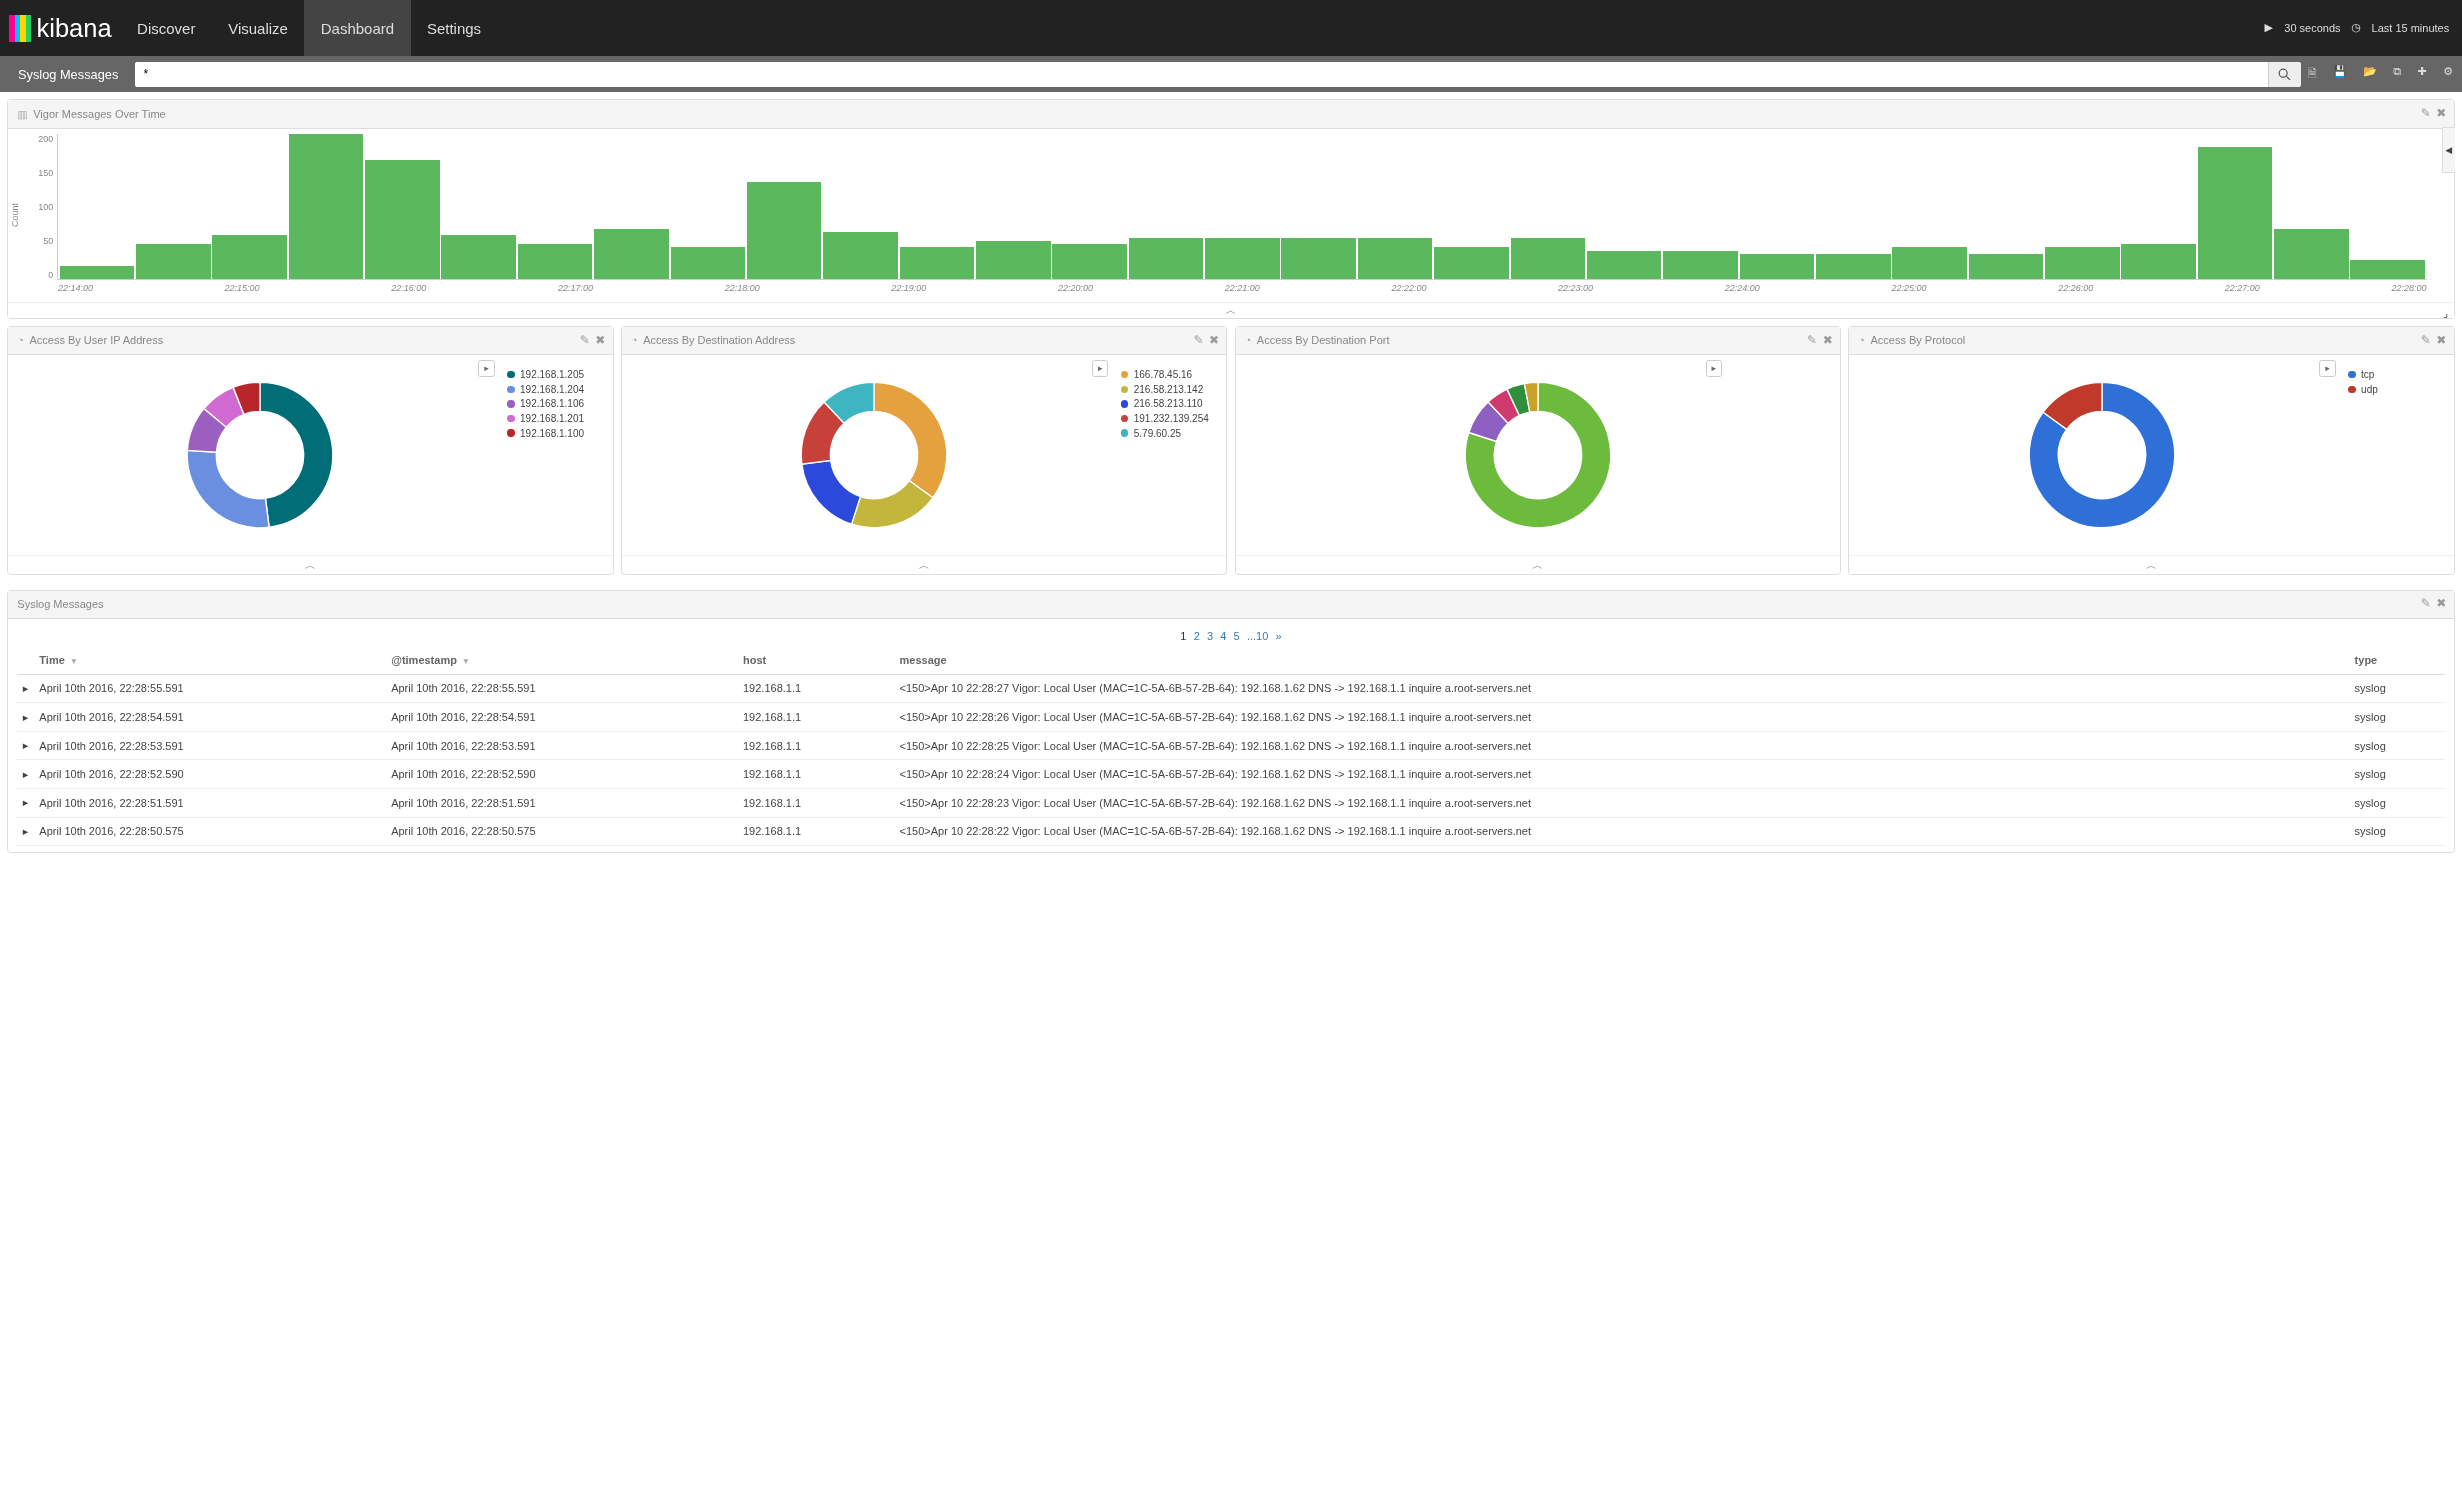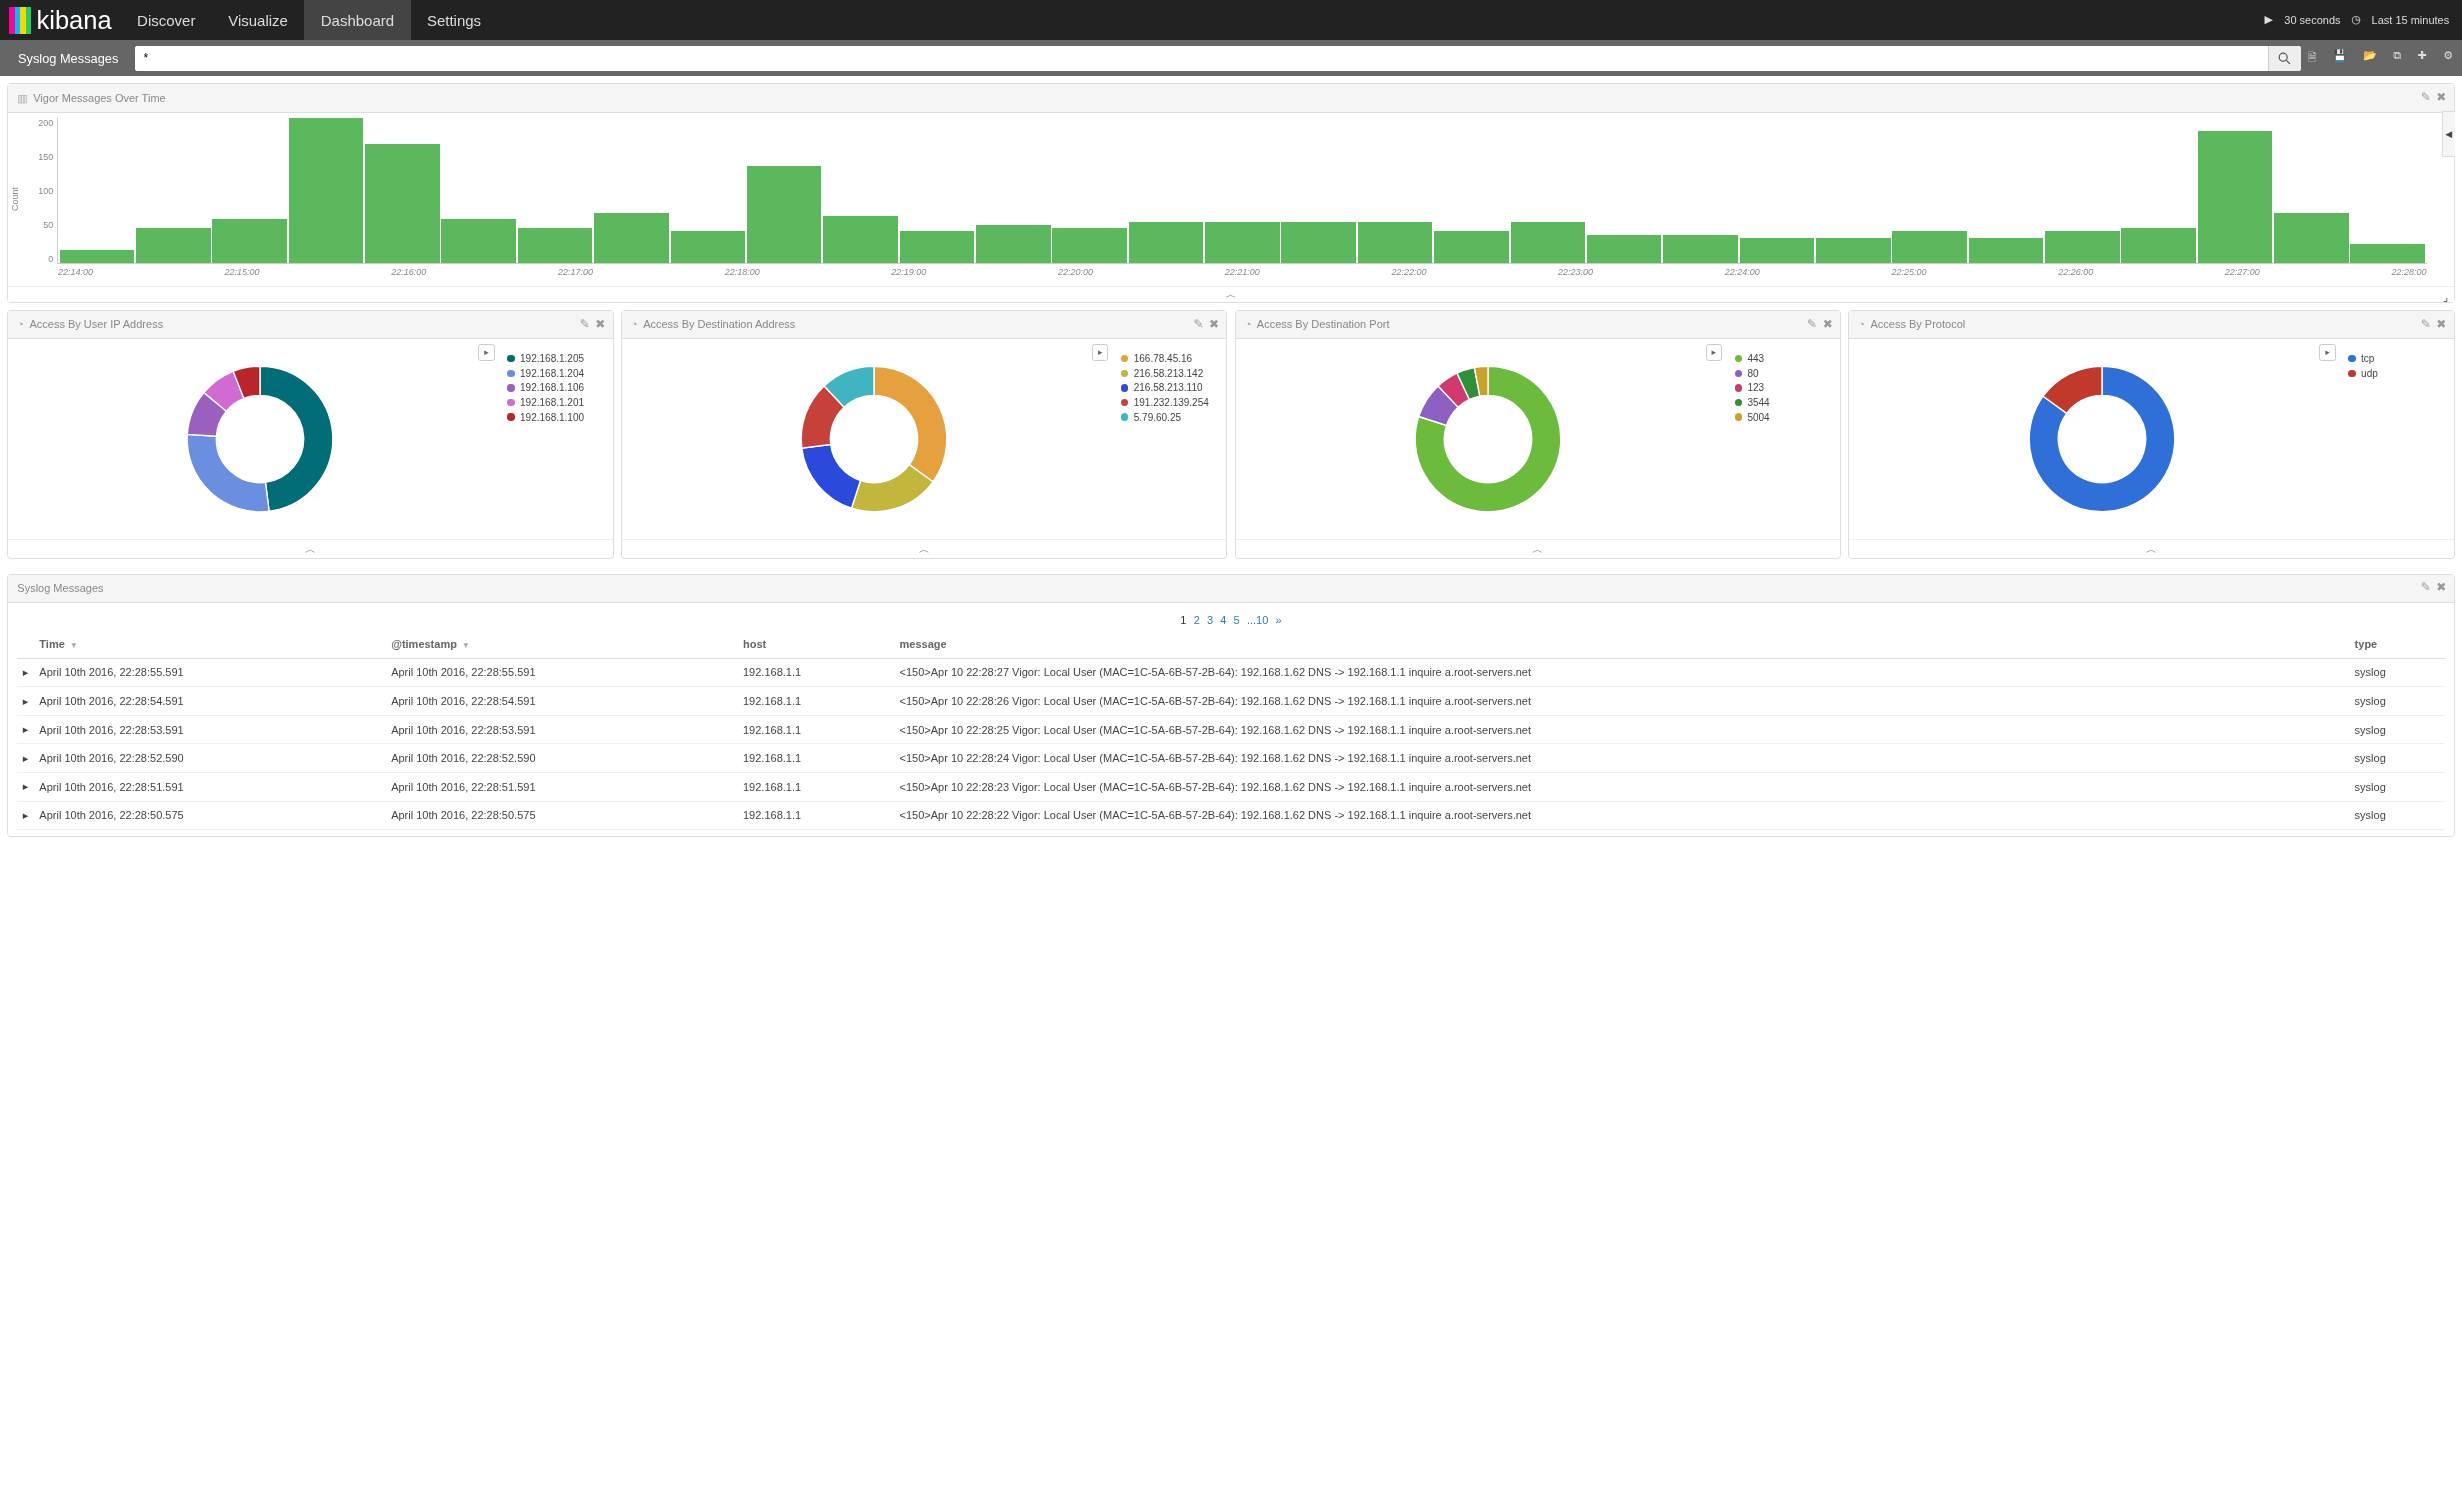--- a/index.html
+++ b/index.html
@@ -1,17 +1,17 @@
 <!DOCTYPE html>
 <html style="font-size:14.6px"><head>
 <meta charset="utf-8">
 <style>
 * { box-sizing: border-box; margin: 0; padding: 0; }
 body { font-family: "Helvetica Neue", Helvetica, Arial, sans-serif; font-size: 11px; color: #444; background: #fff; }
-.navbar { background: #222; color: #fff; height: 40px; display: flex; align-items: center; }
+.navbar { background: #222; color: #fff; height: 56px; display: flex; align-items: center; }
 .brand { display: flex; align-items: center; padding: 0 9px; }
 .brand-bars { display: flex; height: 27px; }
 .brand-bars span { width: 5.5px; height: 27px; display: inline-block; }
 .brand-text { color: #fff; font-size: 25.5px; font-weight: 300; margin-left: 5.5px; letter-spacing: 0; }
 .nav-links { display: flex; height: 100%; }
 .nav-link { color: #ddd; padding: 0 16.4px; display: flex; align-items: center; font-size: 15px; cursor: pointer; }
 .nav-link.active { background: #444; }
 .nav-right { margin-left: auto; display: flex; align-items: center; color: #ddd; padding-right: 12.8px; gap: 7.3px; font-size: 11px; }
 .nav-right .ico { width: 16.4px; height: 16.4px; display: inline-flex; align-items: center; justify-content: center; }
 .toolbar { background: #666; display: flex; align-items: center; padding: 5.5px 9px; gap: 7.3px; }
@@ -286,42 +286,20 @@
       <div class="chevron-btn" style="right:118px">▸</div>
       <div class="donut-svg">
             <svg width="182" height="182" viewBox="0 0 200 200">
               <path d="M100,20 A80,80 0 1 1 23.915478696387723,75.27864045000419 L54.34928721783263,85.16718427000251 A48,48 0 1 0 100,52 Z" fill="#6cbb3c" stroke="#fff" stroke-width="1.5"></path>
               <path d="M23.915478696387723,75.27864045000419 A80,80 0 0 1 45.23623152570488,41.682509806287094 L67.14173891542293,65.00950588377225 A48,48 0 0 0 54.34928721783263,85.16718427000251 Z" fill="#8c5fc0" stroke="#fff" stroke-width="1.5"></path>
               <path d="M45.23623152570488,41.682509806287094 A80,80 0 0 1 65.93765667479417,27.613835802718455 L79.5625940048765,56.56830148163107 A48,48 0 0 0 67.14173891542293,65.00950588377225 Z" fill="#d13a6f" stroke="#fff" stroke-width="1.5"></path>
               <path d="M65.93765667479417,27.613835802718455 A80,80 0 0 1 85.00949483314196,21.417019941704922 L91.00569689988518,52.85021196502295 A48,48 0 0 0 79.5625940048765,56.56830148163107 Z" fill="#2f8f3a" stroke="#fff" stroke-width="1.5"></path>
               <path d="M85.00949483314196,21.417019941704922 A80,80 0 0 1 99.99999999999999,20 L99.99999999999999,52 A48,48 0 0 0 91.00569689988518,52.85021196502295 Z" fill="#c9a227" stroke="#fff" stroke-width="1.5"></path>
             </svg>
           </div>
-      <div class="legend">
-            <div class="legend-row">
-              <span class="legend-dot" style="background:#6cbb3c"></span>
-              <span>443</span>
-            </div>
-            <div class="legend-row">
-              <span class="legend-dot" style="background:#8c5fc0"></span>
-              <span>80</span>
-            </div>
-            <div class="legend-row">
-              <span class="legend-dot" style="background:#d13a6f"></span>
-              <span>123</span>
-            </div>
-            <div class="legend-row">
-              <span class="legend-dot" style="background:#2f8f3a"></span>
-              <span>3544</span>
-            </div>
-            <div class="legend-row">
-              <span class="legend-dot" style="background:#c9a227"></span>
-              <span>5004</span>
-            </div>
-          </div>
     </div>
     <div class="panel-toggle">︿</div>
       </div>
       <div class="panel">
     <div class="panel-title">
       <span class="title-ico">◔</span>
       <span>Access By Protocol</span>
     </div>
     <div class="panel-actions">
       <span>✎</span>

